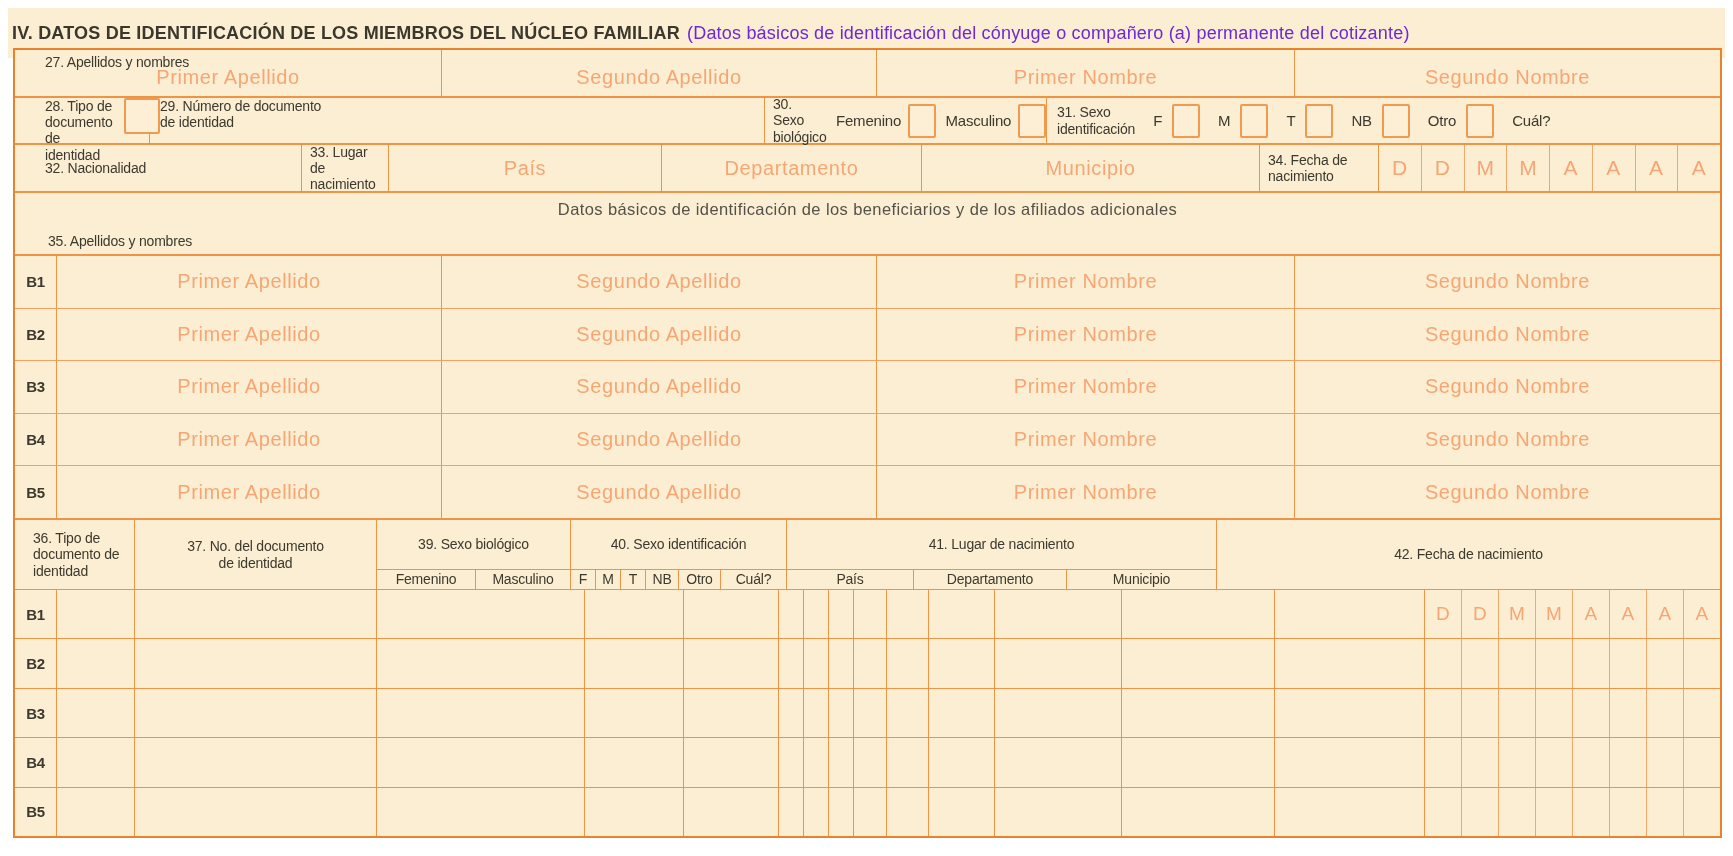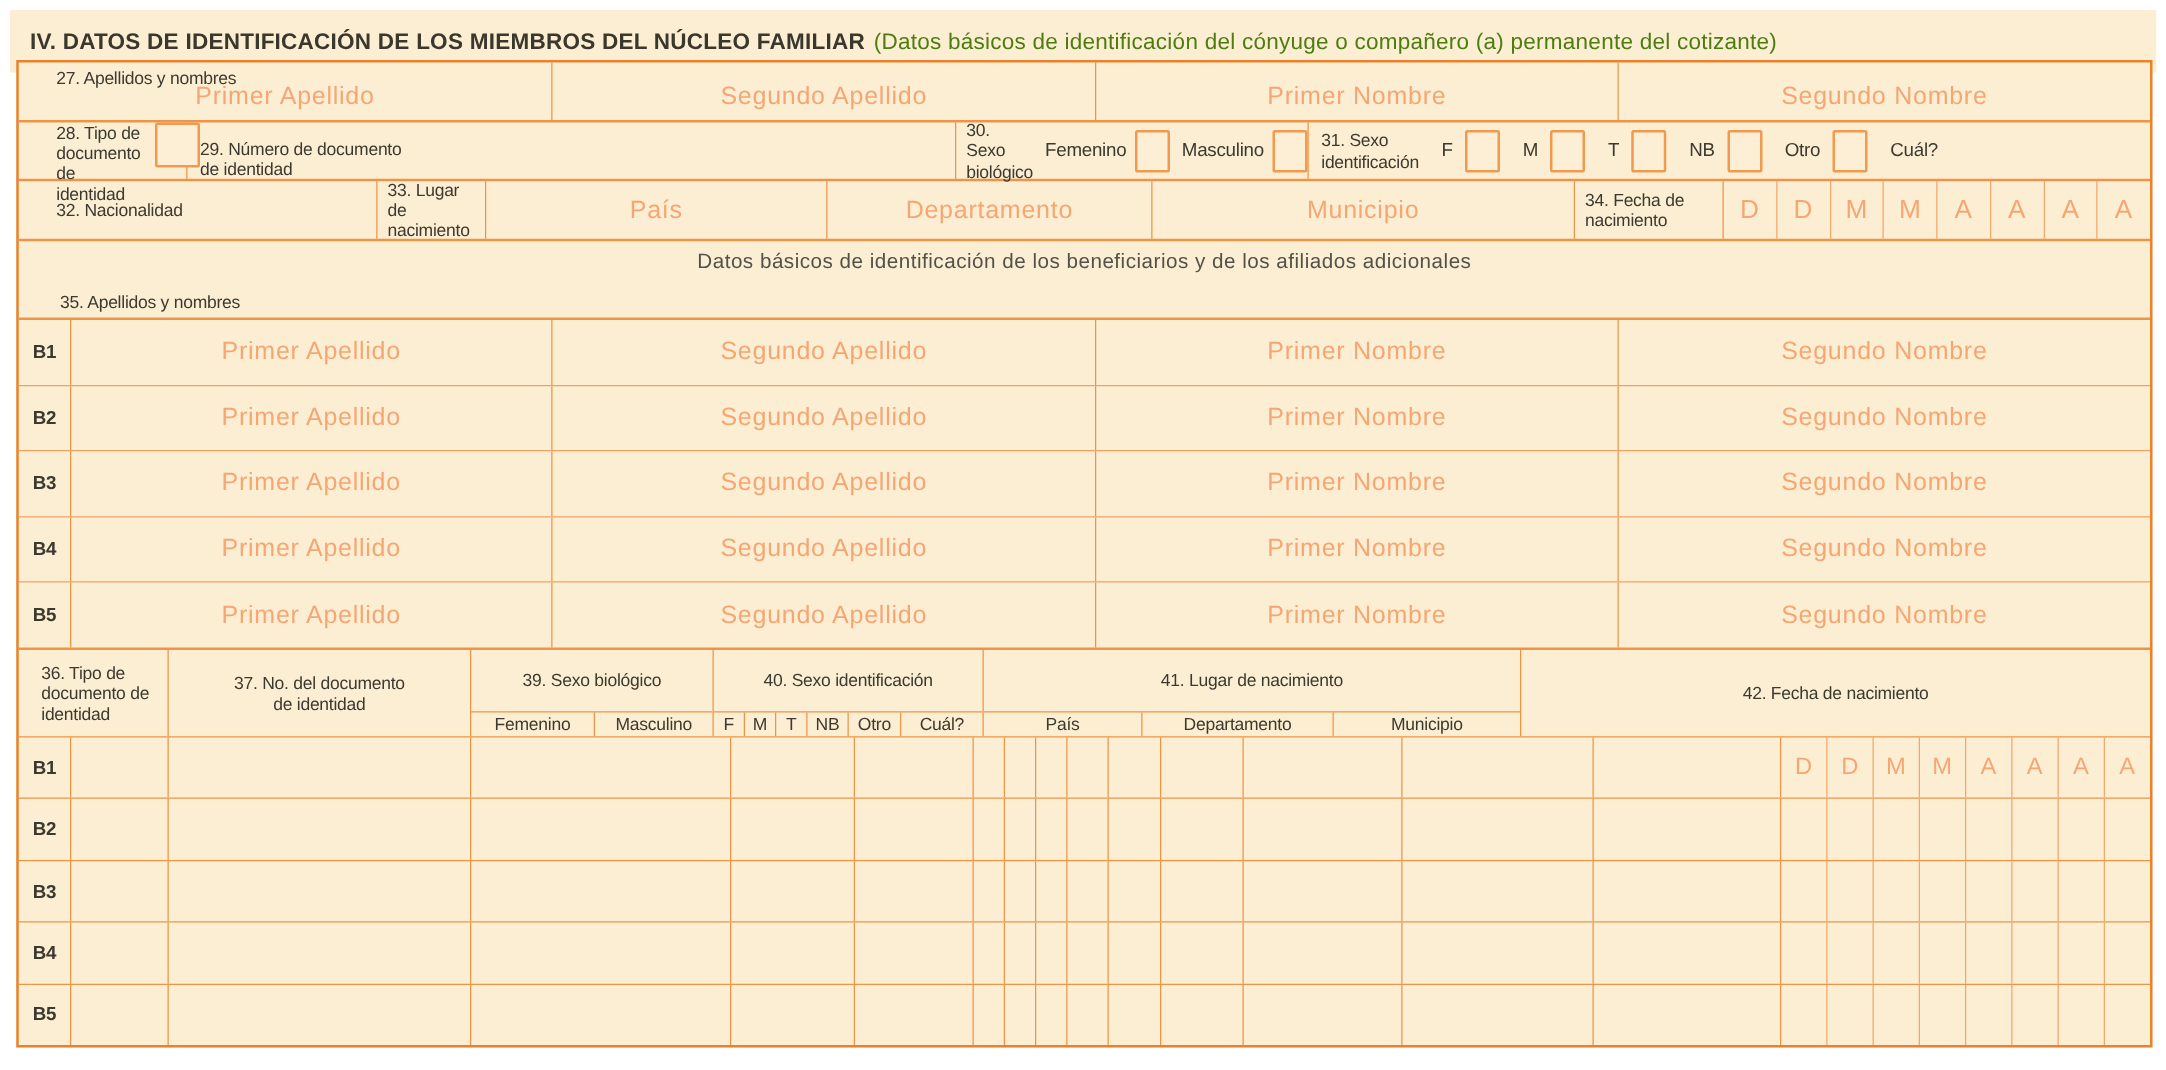--- a/index.html
+++ b/index.html
@@ -10,25 +10,25 @@
     background: #ffffff;
     font-family: "Liberation Sans", sans-serif;
     color: #3C392F;
     overflow: hidden;
   }
   
   .title-band {
     position: absolute; left: 8px; top: 8px; right: 8px; height: 50px;
     background: #FCEED3;
     display: flex; align-items: center;
-    padding-left: 16px;
+    padding-left: 4px;
     white-space: nowrap;
   }
   .title-bold { font-weight: bold; font-size: 18px; color: #3A372C; letter-spacing: .2px; }
-  .title-note { font-weight: normal; font-size: 18px; color: #4d7c0f; margin-left: 7px; letter-spacing: .2px; }
+  .title-note { font-weight: normal; font-size: 18px; color: #6d28d9; margin-left: 7px; letter-spacing: .2px; }
 
   
   .form-body {
     position: absolute; left: 13px; top: 48px; width: 1709px; height: 790px;
     background: #FCEED3;
     border: 2px solid #E8822C;
     display: flex; flex-direction: column;
   }
   .hsep { border-bottom: 2px solid #EE9447; }
 
@@ -45,21 +45,21 @@
 
   
   .row27 { height: 48px; display: flex; flex: 0 0 auto; }
   .row27 .cell { display: flex; align-items: flex-end; justify-content: center; padding-bottom: 7px; }
   .row27-label { position: absolute; top: 4px; left: 30px; }
   .c27-1 { width: 427px; } .c27-2 { width: 435px; } .c27-3 { width: 418px; } .c27-4 { flex: 1; }
 
   
   .row2831 { height: 47px; display: flex; flex: 0 0 auto; }
   .c28 { width: 135px; display: flex; align-items: flex-start; padding-left: 30px; }
-  .c29 { width: 615px; display: flex; align-items: flex-end; padding-left: 10px; }
+  .c29 { width: 615px; display: flex; align-items: flex-start; padding-left: 10px; }
   .c30 { width: 282px; display: flex; align-items: center; padding-left: 8px; }
   .c31 { flex: 1; display: flex; align-items: center; padding-left: 10px; }
   .chk {
     background: #FCEFD6; border: 2px solid #F09A50; border-radius: 2px;
     flex: 0 0 auto;
   }
   .chk-big { width: 36px; height: 36px; margin-left: 12px; }
   .chk-sm  { width: 28px; height: 34px; }
   .opt { font-size: 15px; font-weight: 500; letter-spacing: -0.2px; } .gap10 { width: 10px; } .gap14 { width: 14px; } .gap18 { width: 18px; }
 

